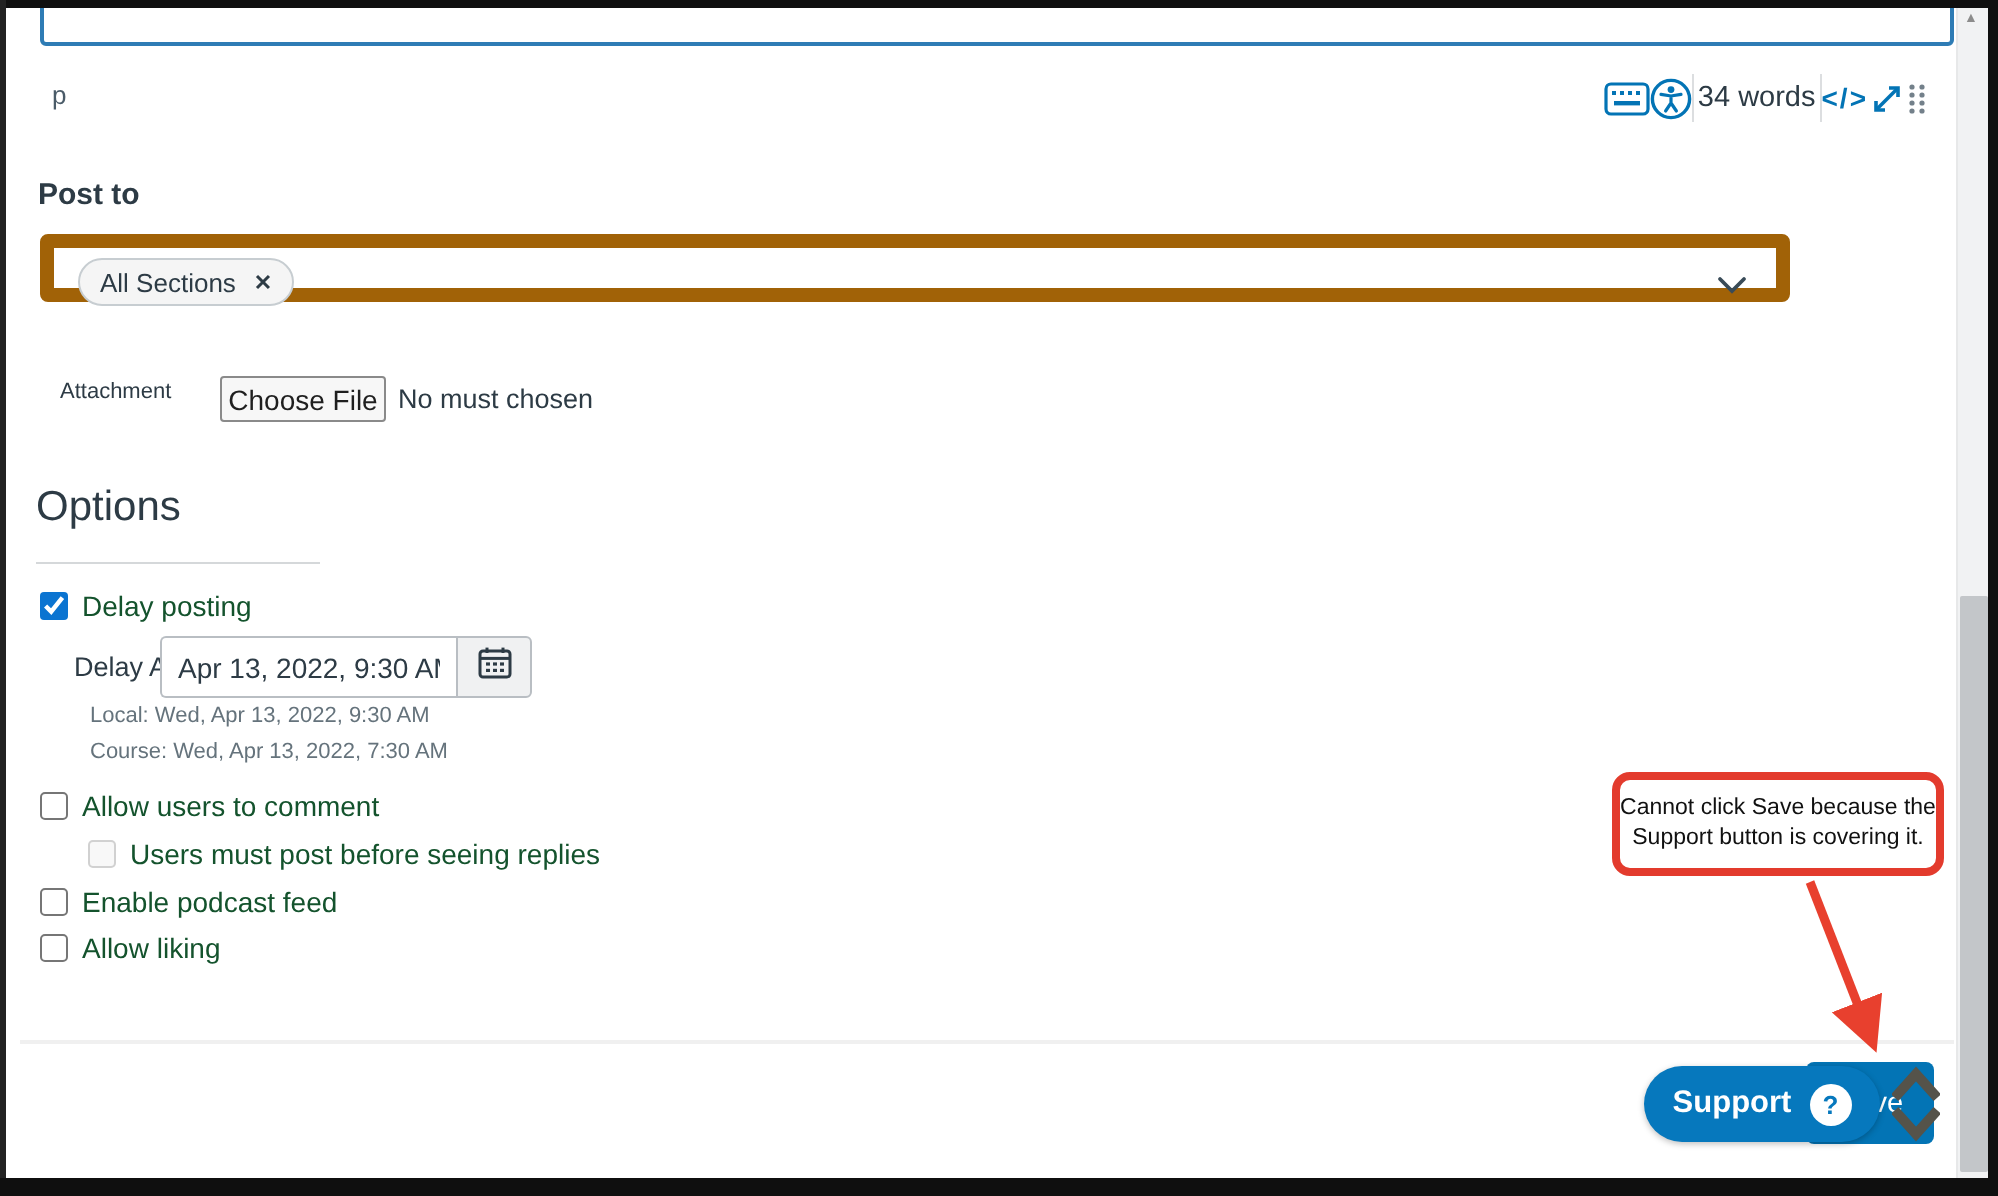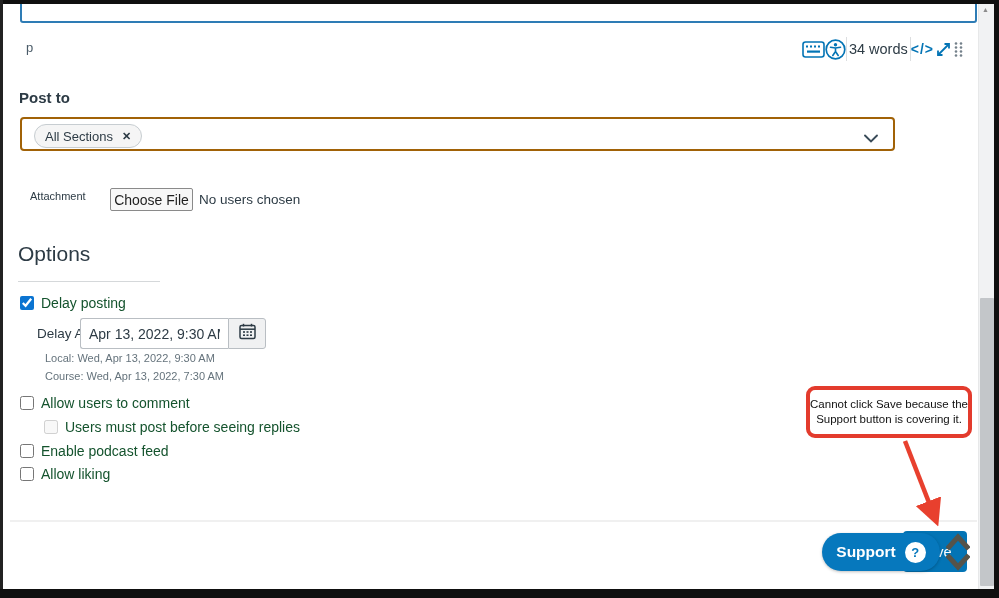--- a/index.html
+++ b/index.html
@@ -23,21 +23,21 @@
   .statusbar-right { left:706px; top:36px; width:258px; height:26px;
     display:flex; align-items:center; justify-content:flex-end; gap:0; }
   .sb-divider { width:1px; height:24px; background:#dcdee0; }
   .word-count { font-size:14.5px; color:#2D3B45; white-space:nowrap; padding:0 2px; }
   .html-glyph { font-size:14px; font-weight:bold; color:#0374B5; letter-spacing:1px; }
   .icon-btn { display:flex; align-items:center; justify-content:center; cursor:pointer; }
 
   
   .post-to-label { left:19px; top:89px; font-size:15px; font-weight:bold; }
   .section-select { left:20px; top:117px; width:875px; height:34px;
-    border:2px solid #a16207; border-radius:4px; background:#fff; }
+    border:7px solid #a16207; border-radius:4px; background:#fff; }
   .tag-pill { position:absolute; left:12px; top:5px; height:24px; padding:0 10px;
     background:#f5f5f5; border:1px solid #c7cdd1; border-radius:14px;
     display:flex; align-items:center; gap:9px; font-size:13px; color:#2D3B45; }
   .tag-close { font-size:11px; font-weight:bold; color:#2D3B45; cursor:pointer; }
   .select-chevron { position:absolute; right:14px; top:11px; }
 
   
   .attach-label { left:30px; top:190px; font-size:11px; }
   .choose-file-btn { left:110px; top:188px; width:83px; height:23px;
     background:#f7f7f7; border:1px solid #8a8a8a; border-radius:2px;
@@ -152,21 +152,21 @@
     </span>
     <span class="select-chevron">
       <svg width="16" height="11" viewBox="0 0 16 11">
         <path d="M2 2.5 L8 8.5 L14 2.5" fill="none" stroke="#394b58" stroke-width="1.9" stroke-linecap="round"></path>
       </svg>
     </span>
   </div>
 
   <div class="abs attach-label">Attachment</div>
   <div class="abs choose-file-btn">Choose File</div>
-  <div class="abs no-file">No users chosen</div>
+  <div class="abs no-file">No must chosen</div>
 
   <div class="abs options-heading">Options</div>
   <div class="abs options-underline"></div>
 
   <input type="checkbox" class="cb" style="left: 20px; top: 296px;" checked="checked">
   <label class="cb-label" style="left:41px; top:295px;">Delay posting</label>
 
   <div class="abs post-at-label">Delay At</div>
   <input class="abs post-at-input" type="text" value="Apr 13, 2022, 9:30 AM" style="">
   <div class="abs cal-btn">

